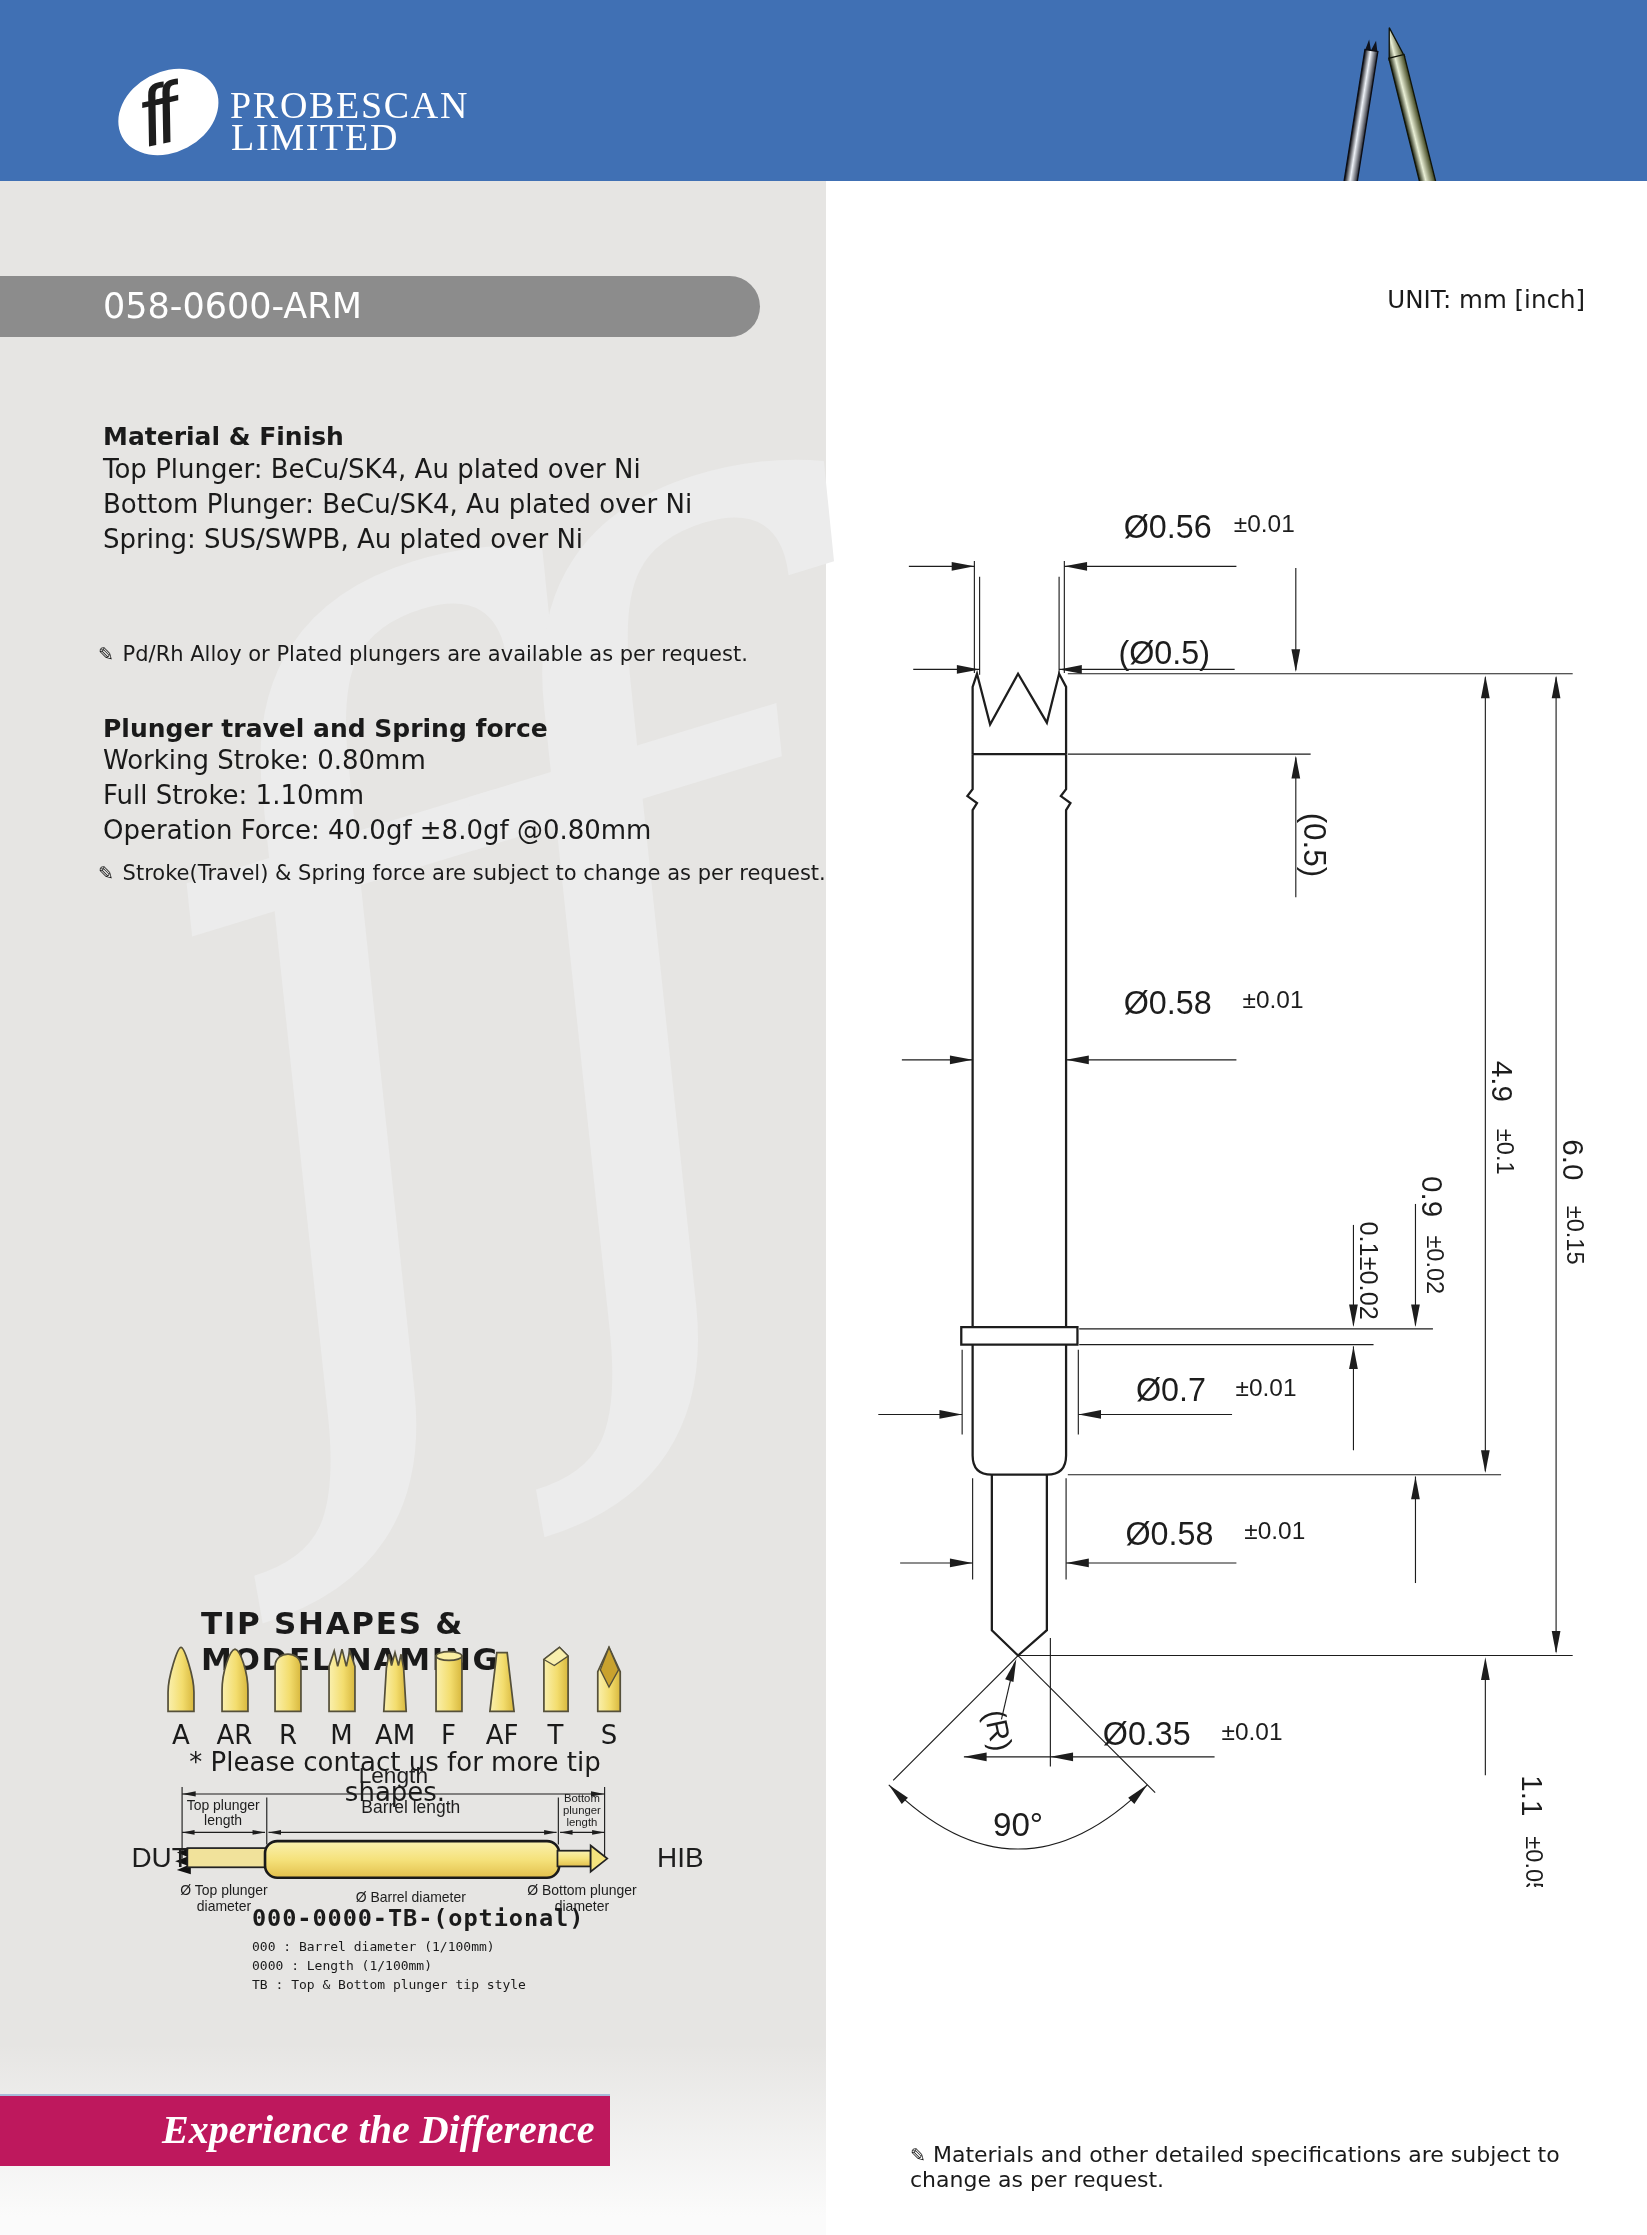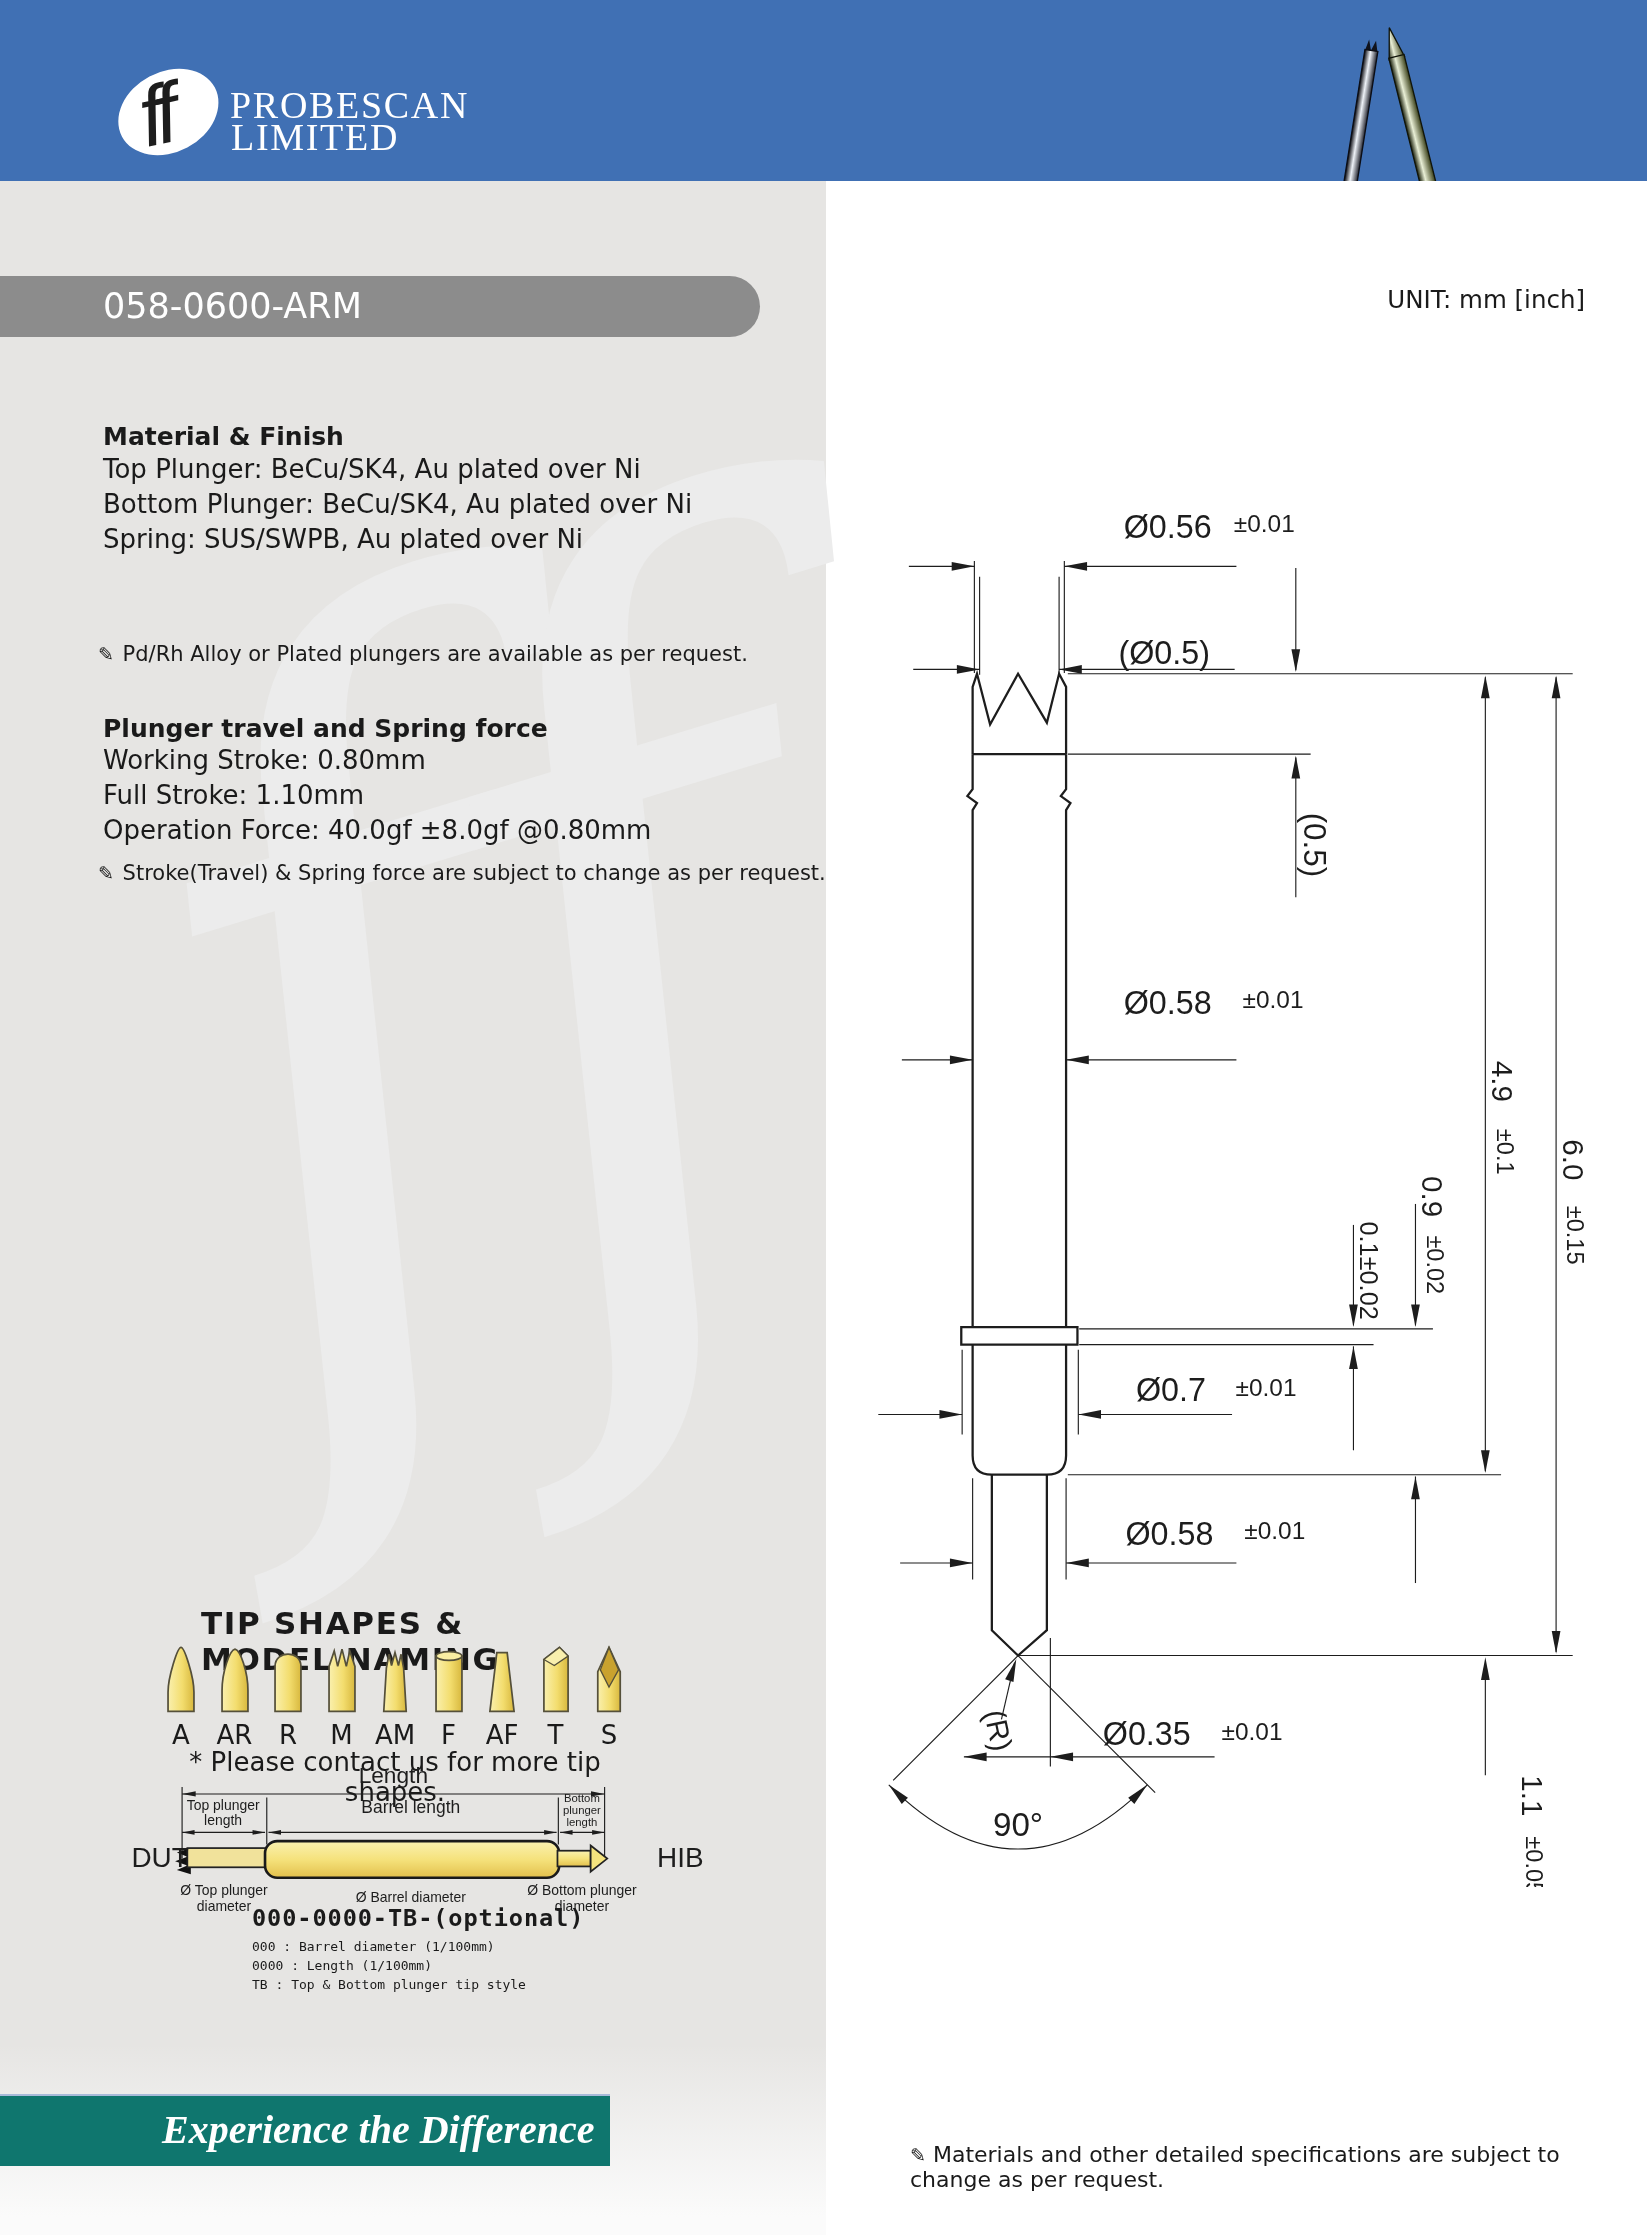--- a/index.html
+++ b/index.html
@@ -27,21 +27,21 @@
   .note{font-size:21px;z-index:2;}
   .note .pen{font-size:19px;margin-right:8.7px;}
   
   .tiphead{left:201px;top:1605px;width:402px;font-size:31px;font-weight:bold;letter-spacing:1.7px;z-index:2;}
   .tiprow{left:162px;top:1642px;width:466px;display:flex;justify-content:space-between;z-index:2;}
   .tipcol{display:flex;flex-direction:column;align-items:center;width:38px;}
   .tipcol svg{width:38px;height:73px;display:block;}
   .tipcol .tlabel{font-size:26px;margin-top:5.2px;}
   .tipnote{left:162px;top:1747px;width:466px;text-align:center;font-size:26px;z-index:2;}
   
-  .footbox{left:0;top:2094px;width:610px;height:70px;background:#0f766e;border-top:2.6px solid #a8bad9;z-index:3;}
+  .footbox{left:0;top:2094px;width:610px;height:70px;background:#be185d;border-top:2.6px solid #a8bad9;z-index:3;}
   .footbox span{position:absolute;left:162px;top:0;line-height:68px;color:#fff;
         font-family:"Liberation Serif",serif;font-style:italic;font-weight:600;font-size:40px;}
   .disc{left:910px;top:2136px;width:699px;font-size:22px;z-index:2;margin-top:6px;}
   .disc .pen{font-size:19px;margin-right:7px;}
   svg text{font-family:"Liberation Sans",sans-serif;fill:#1d1d1d;}
   .dline{stroke:#1d1d1d;stroke-width:1.3;}
   .pline{stroke:#1d1d1d;stroke-width:2.6;fill:none;}
 </style>
 </head>
 <body>

